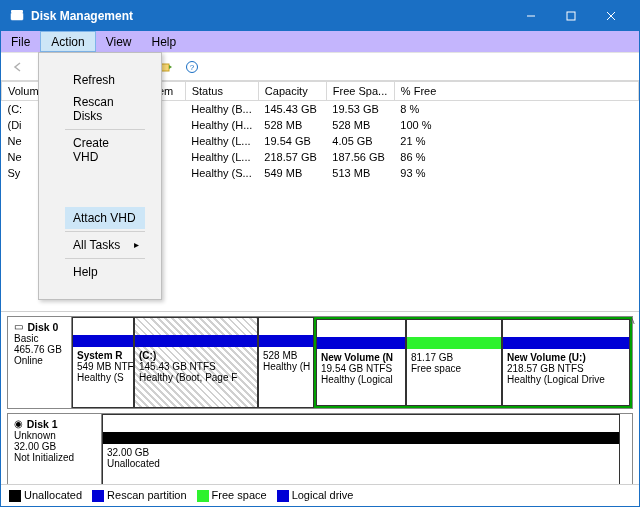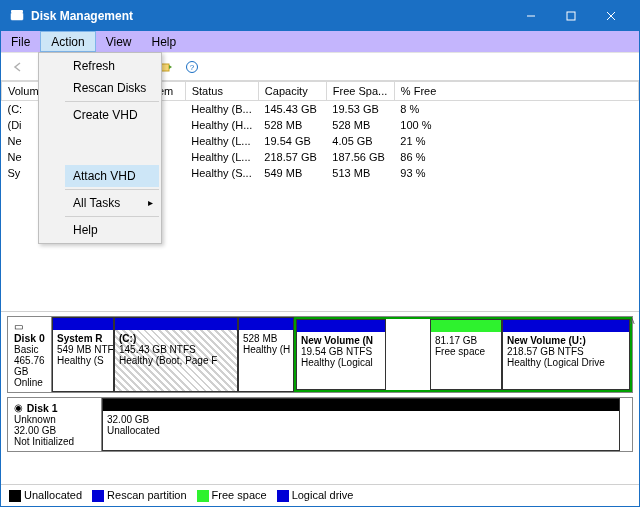--- a/index.html
+++ b/index.html
@@ -8,37 +8,37 @@
 .titlebar .icon { width: 16px; height: 16px; margin-right: 6px; display: flex; align-items: center; justify-content: center; }
 .titlebar .title { font-size: 12px; flex: 1; font-weight: bold; }
 .titlebar .wbtn { width: 40px; height: 30px; display: flex; align-items: center; justify-content: center; cursor: pointer; }
 .titlebar .wbtn svg { stroke: #fff; fill: none; }
 .menubar { height: 22px; display: flex; align-items: stretch; border-bottom: 1px solid #e3e3e3; font-size: 12px; background: #c4b5fd; }
 .menubar .mitem { padding: 0 10px; display: flex; align-items: center; cursor: pointer; }
 .menubar .mitem.active { background: #cde6f7; border: 1px solid #7eb4ea; }
 .toolbar { height: 28px; border-bottom: 1px solid #d8d8d8; display: flex; align-items: center; padding: 0 6px; gap: 4px; position: relative; }
 .toolbar .tbtn { width: 22px; height: 22px; display: flex; align-items: center; justify-content: center; border: 1px solid transparent; }
 .toolbar .sep { width: 1px; height: 20px; background: #d0d0d0; margin: 0 2px; }
-.dropdown { position: absolute; left: 38px; top: 52px; width: 124px; background: #f2f2f2; border: 1px solid #bfbfbf; box-shadow: 2px 2px 4px rgba(0,0,0,0.2); z-index: 100; font-size: 12px; padding: 2px; padding-left: 26px; }
+.dropdown { position: absolute; left: 38px; top: 52px; width: 124px; background: #f2f2f2; border: 1px solid #bfbfbf; box-shadow: 2px 2px 4px rgba(0,0,0,0.2); z-index: 100; font-size: 12px; padding: 16px; padding-left: 26px; }
 .dropdown .ditem { padding: 4px 8px; cursor: pointer; position: relative; }
 .dropdown .ditem.hl { background: #cde6f7; margin-top: 39px; }
 .dropdown .dsep { height: 1px; background: #d0d0d0; margin: 2px 0; }
 .dropdown .arrow { position: absolute; right: 6px; top: 5px; font-size: 10px; }
 .content { position: relative; height: calc(100% - 30px - 22px - 28px - 22px); overflow: hidden; }
 .table-area { height: 230px; overflow: hidden; }
 table.vol { width: 100%; border-collapse: collapse; font-size: 11px; }
 table.vol th { text-align: left; font-weight: normal; border: 1px solid #d8d8d8; padding: 3px 6px; background: #fff; }
 table.vol td { padding: 2px 6px; white-space: nowrap; }
 .diskarea { border-top: 1px solid #d0d0d0; padding: 4px 6px 0 6px; position: relative; }
 .diskrow { display: flex; border: 1px solid #888; margin-bottom: 4px; background: #fff; }
 .diskhead { width: 94px; padding: 4px 6px; font-size: 10px; border-right: 1px solid #888; }
 .diskhead .icon { float: left; margin-right: 4px; }
 .diskhead b { font-size: 10.5px; }
 .parts { display: flex; flex: 1; }
-.part { border: 1px solid #333; font-size: 10px; padding: 3px 4px; overflow: hidden; white-space: nowrap; }
+.part { border: 1px solid #333; font-size: 10px; padding: 20px 4px; overflow: hidden; white-space: nowrap; }
 .part .bar { height: 12px; margin: -3px -4px 3px -4px; }
 .bar.blue { background: #0000d6; }
 .bar.lime { background: #2ef22e; }
 .bar.black { background: #000; }
 .hatch { background: repeating-linear-gradient(45deg,#fff,#fff 3px,#d0d0d0 3px,#d0d0d0 5px); }
 .group { border: 2px solid #00a000; display: flex; }
 .scrollhint { position: absolute; right: 4px; top: 4px; font-size: 10px; color: #555; }
 .legend { height: 22px; border-top: 1px solid #d0d0d0; display: flex; align-items: center; gap: 10px; padding: 0 8px; font-size: 11px; }
 .legend .sw { width: 12px; height: 12px; display: inline-block; vertical-align: middle; margin-right: 3px; }
 </style>
@@ -204,21 +204,21 @@
     <span class="scrollhint">˄</span>
     <div id="disks">
         <div class="diskrow">
           <div class="diskhead"><span class="icon">▭</span><b>Disk 0</b><br><span>Basic</span><br><span>465.76 GB</span><br><span>Online</span></div>
           <div class="parts">
             <div class="part" style="width: 62px;"><div class="bar blue"></div><b>System R</b><br><span>549 MB NTFS</span><br><span>Healthy (S</span></div>
             <div class="part hatch" style="width: 124px;"><div class="bar blue"></div><b>(C:)</b><br><span>145.43 GB NTFS</span><br><span>Healthy (Boot, Page F</span></div>
             <div class="part" style="width: 56px;"><div class="bar blue"></div><span>528 MB</span><br><span>Healthy (H</span></div>
             <div class="group">
               <div class="part" style="width: 90px;"><div class="bar blue"></div><b>New Volume  (N</b><br><span>19.54 GB NTFS</span><br><span>Healthy (Logical</span></div>
-              <div class="part" style="width: 72px; margin-left: 44px;"><div class="bar lime"></div><span>81.17 GB</span><br><span>Free space</span></div>
+              <div class="part" style="width: 96px;"><div class="bar lime"></div><span>81.17 GB</span><br><span>Free space</span></div>
               <div class="part" style="width: 128px;"><div class="bar blue"></div><b>New Volume  (U:)</b><br><span>218.57 GB NTFS</span><br><span>Healthy (Logical Drive</span></div>
             </div>
           </div>
         </div>
         <div class="diskrow">
           <div class="diskhead"><span class="icon">◉</span><b>Disk 1</b><br><span>Unknown</span><br><span>32.00 GB</span><br><span>Not Initialized</span></div>
           <div class="parts">
             <div class="part" style="width: 518px;"><div class="bar black"></div><span>32.00 GB</span><br><span>Unallocated</span></div>
           </div>
         </div>

